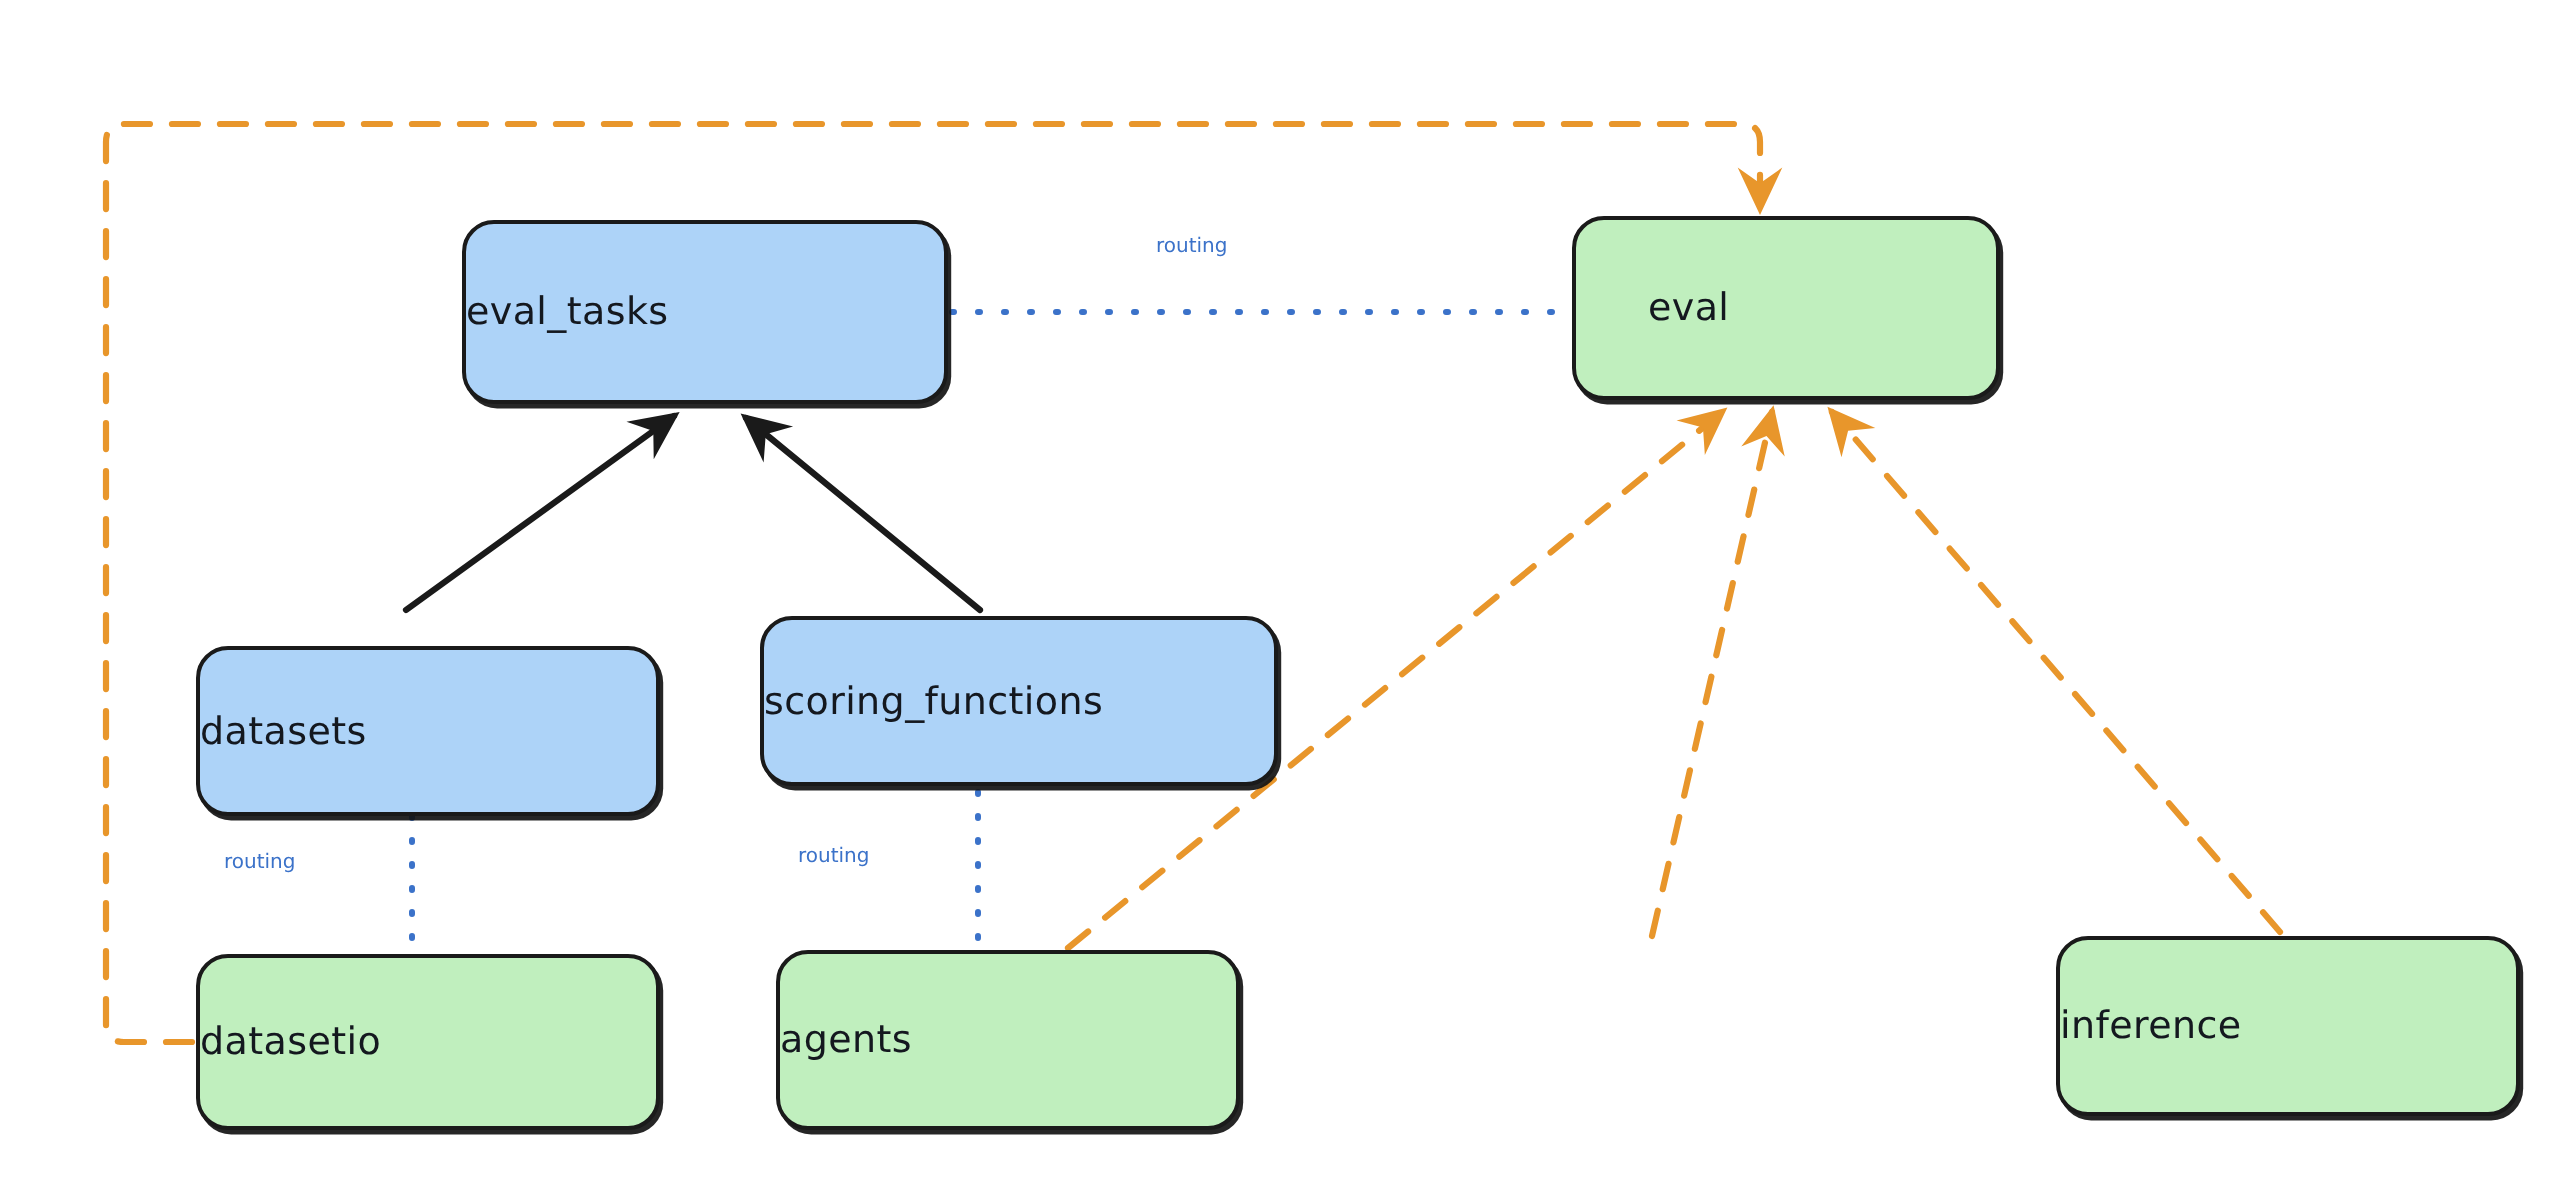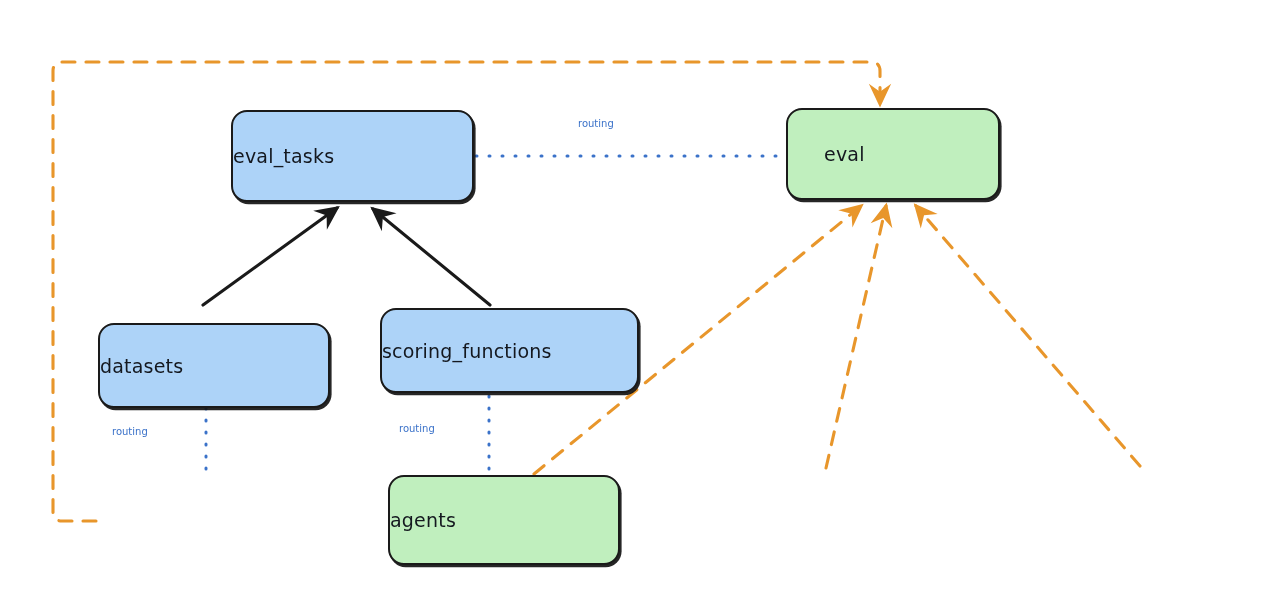--- a/index.html
+++ b/index.html
@@ -98,26 +98,32 @@
   </div>
 
   <div class="node api" style="left:98px; top:308px; width:232px; height:85px;margin-top:15px;">
     <span class="node-label">datasets</span>
   </div>
 
   <div class="node api" style="left:380px; top:308px; width:259px; height:85px;">
     <span class="node-label">scoring_functions</span>
   </div>
 
+  <div class="node provider" style="left:98px; top:477px; width:232px; height:88px;">
+    <span class="node-label">datasetio</span>
+  </div>
 
   <div class="node provider" style="left:388px; top:475px; width:232px; height:90px;">
     <span class="node-label">agents</span>
   </div>
 
 
+  <div class="node provider" style="left:1028px; top:468px; width:232px; height:90px;">
+    <span class="node-label">inference</span>
+  </div>
 
   <div class="edge-label" style="left:578px; top:118px;">routing</div>
 
   <div class="edge-label" style="left:112px; top:426px;">routing</div>
 
   <div class="edge-label" style="left:399px; top:423px;">routing</div>
 
 </div>
 
 </body></html>

